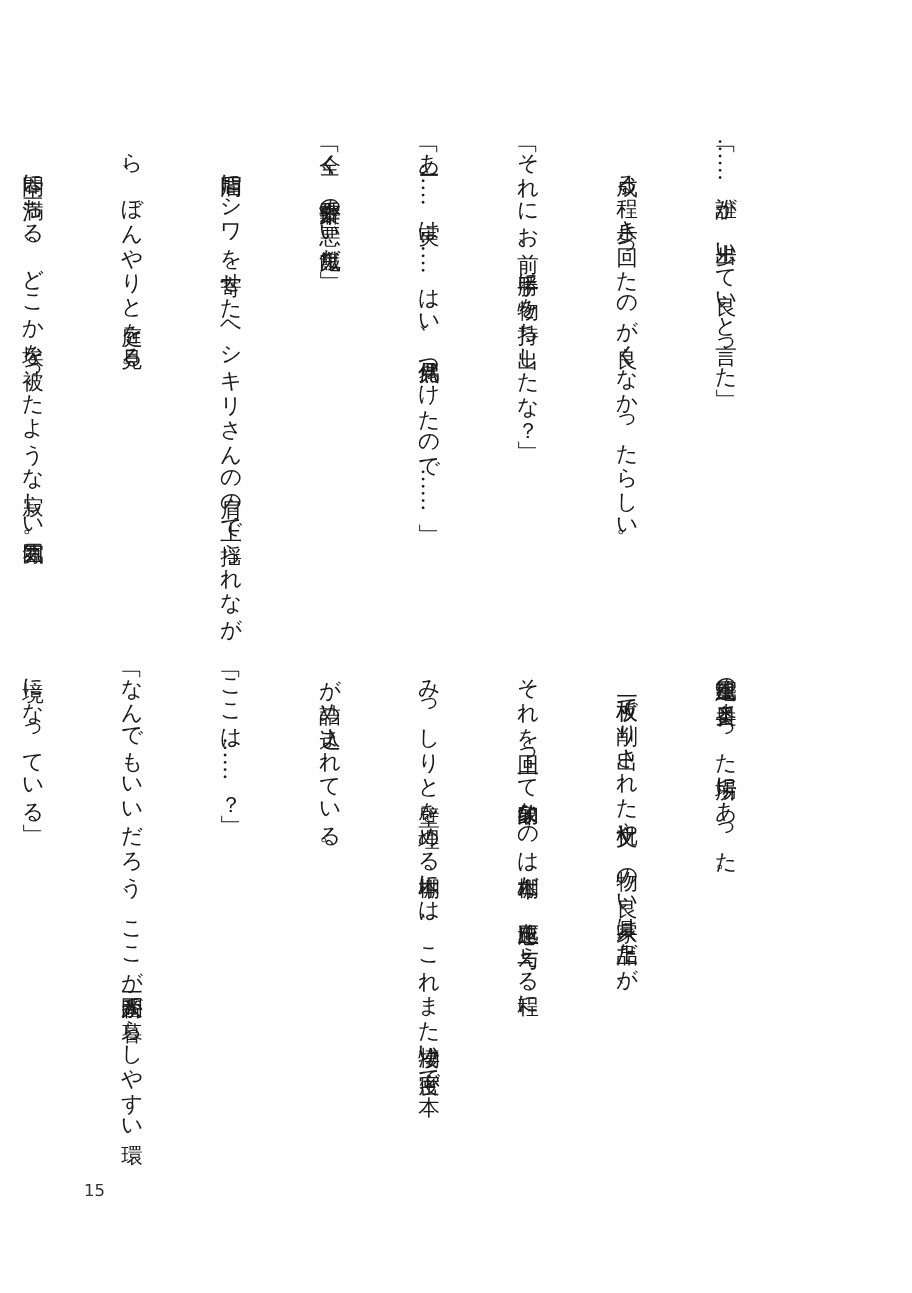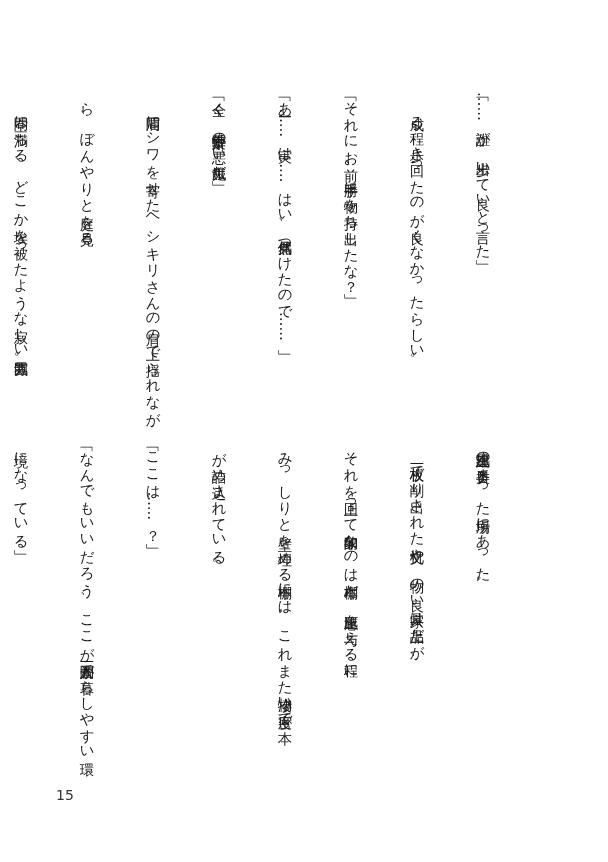--- a/index.html
+++ b/index.html
@@ -13,21 +13,21 @@
     line-height: 22px;
     letter-spacing: 0px;
     white-space: pre;
   }
   .block-top { right: 70px; top: 92px; height: 330px; }
   .block-bottom { right: 70px; top: 442px; height: 300px; }
   .line { display: block; }
   .line.indent { padding-top: 14.4px; }
   .page-number {
     position: absolute; left: 56px; top: 787px;
-    font-family: "DejaVu Sans", sans-serif; font-size: 14px; color: #333;
+    font-family: "DejaVu Sans", sans-serif; font-size: 11px; color: #333;
   }
 </style>
 </head>
 <body>
 
 <div class="block block-top">
   <span class="line">「……誰が、出歩いて良いと言った」</span>
   <span class="line indent">成る程、歩き回ったのが良くなかったらしい。</span>
   <span class="line">「それにお前、勝手に物を持ち出したな？」</span>
   <span class="line">「あー……実は……はい、偶然見つけたので……」</span>

